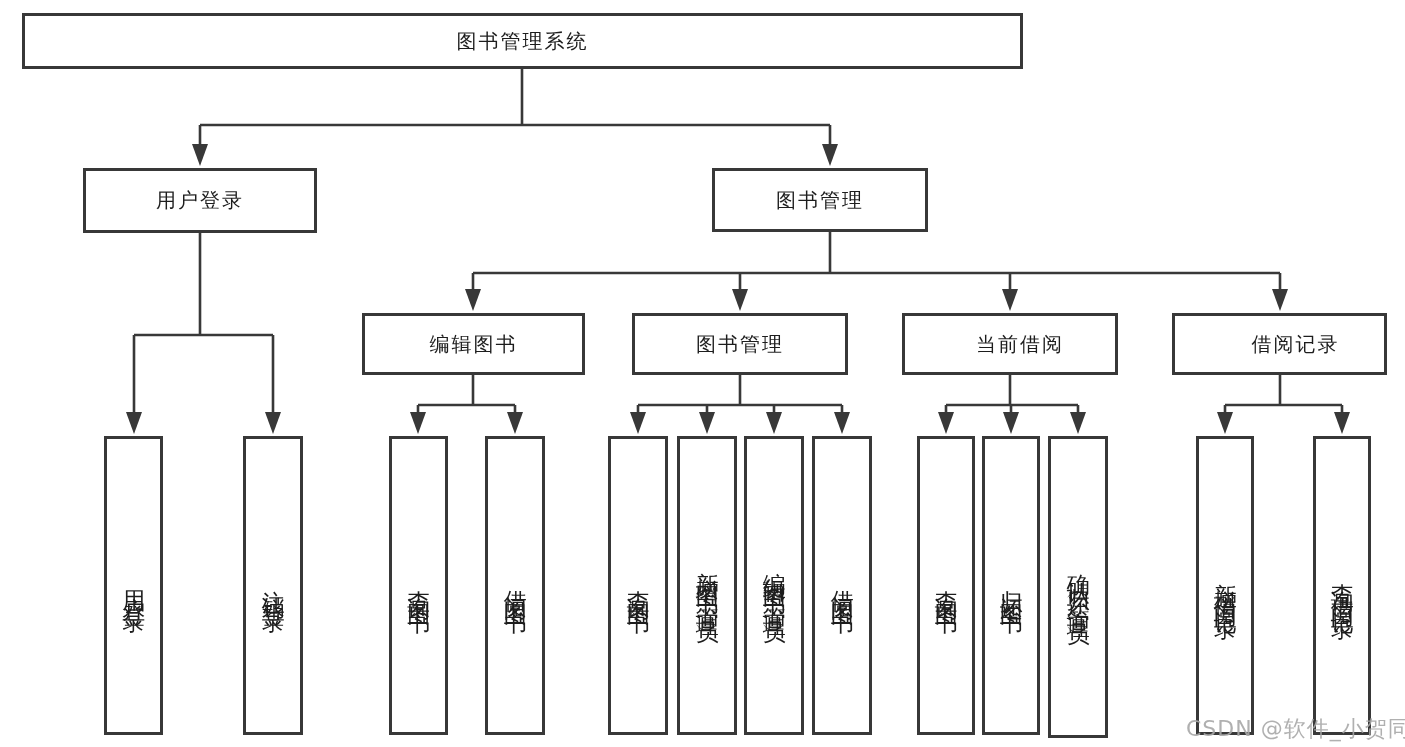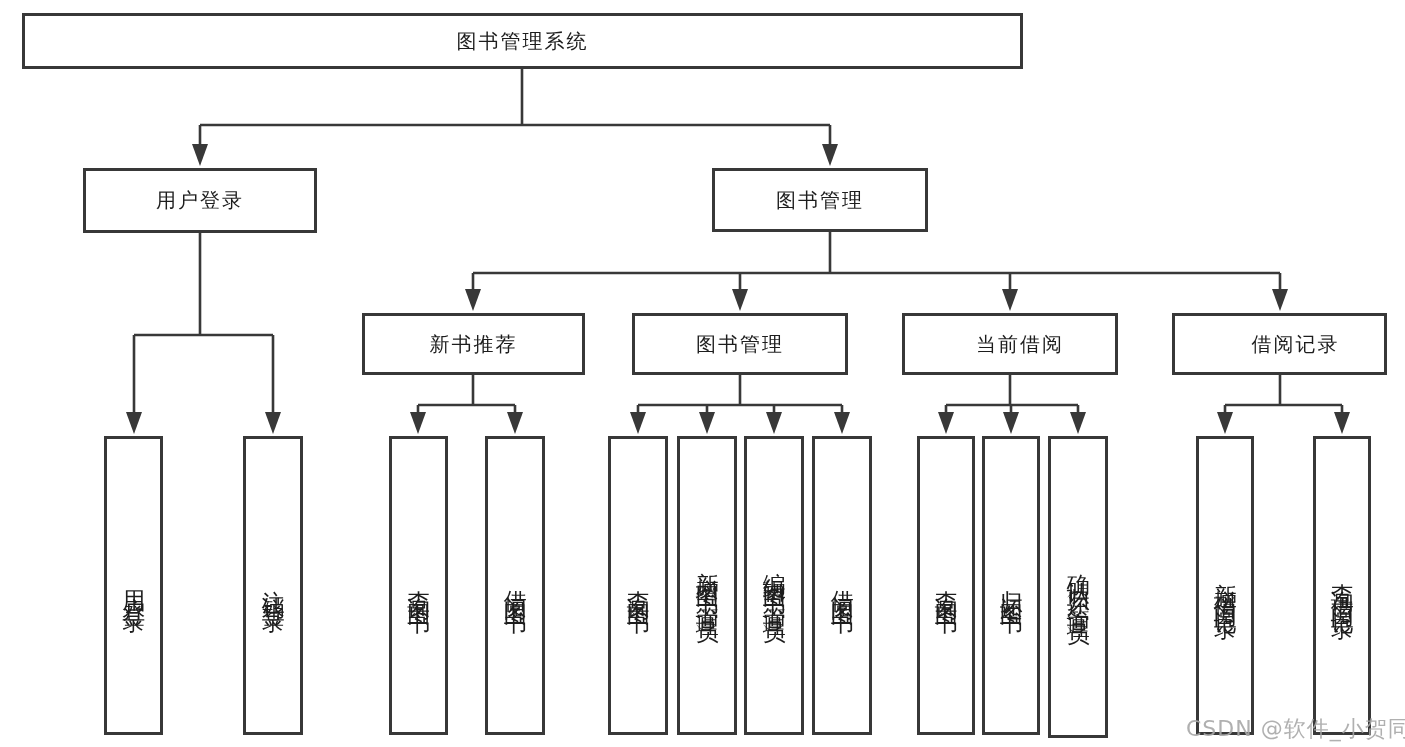--- a/index.html
+++ b/index.html
@@ -85,21 +85,21 @@
       <polygon points="1217,412 1233,412 1225,434"></polygon>
       <polygon points="1334,412 1350,412 1342,434"></polygon>
     </g>
   </svg>
 
   <div class="node h-node" style="left:22px; top:13px; width:1001px; height:56px;">图书管理系统</div>
 
   <div class="node h-node" style="left:83px; top:168px; width:234px; height:65px;">用户登录</div>
   <div class="node h-node" style="left:712px; top:168px; width:216px; height:64px;">图书管理</div>
 
-  <div class="node h-node" style="left:362px; top:313px; width:223px; height:62px;">新书推荐</div>
+  <div class="node h-node" style="left:362px; top:313px; width:223px; height:62px;">编辑图书</div>
   <div class="node h-node" style="left:632px; top:313px; width:216px; height:62px;">图书管理</div>
   <div class="node h-node" style="left:902px; top:313px; width:216px; height:62px;padding-left:20px;">当前借阅</div>
   <div class="node h-node" style="left:1172px; top:313px; width:215px; height:62px;padding-left:32px;">借阅记录</div>
 
   <div class="node v-node" style="left:104px; top:436px; width:59px; height:299px;">用户登录</div>
   <div class="node v-node" style="left:243px; top:436px; width:60px; height:299px;">注销登录</div>
 
   <div class="node v-node" style="left:389px; top:436px; width:59px; height:299px;">查询图书</div>
   <div class="node v-node" style="left:485px; top:436px; width:60px; height:299px;">借阅图书</div>
 

